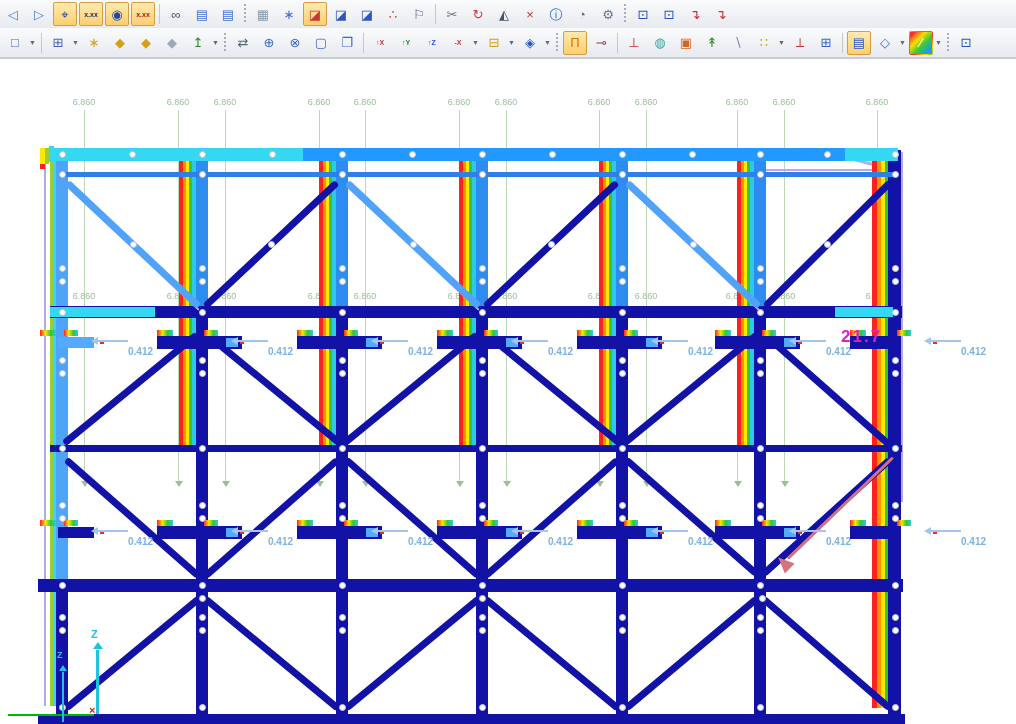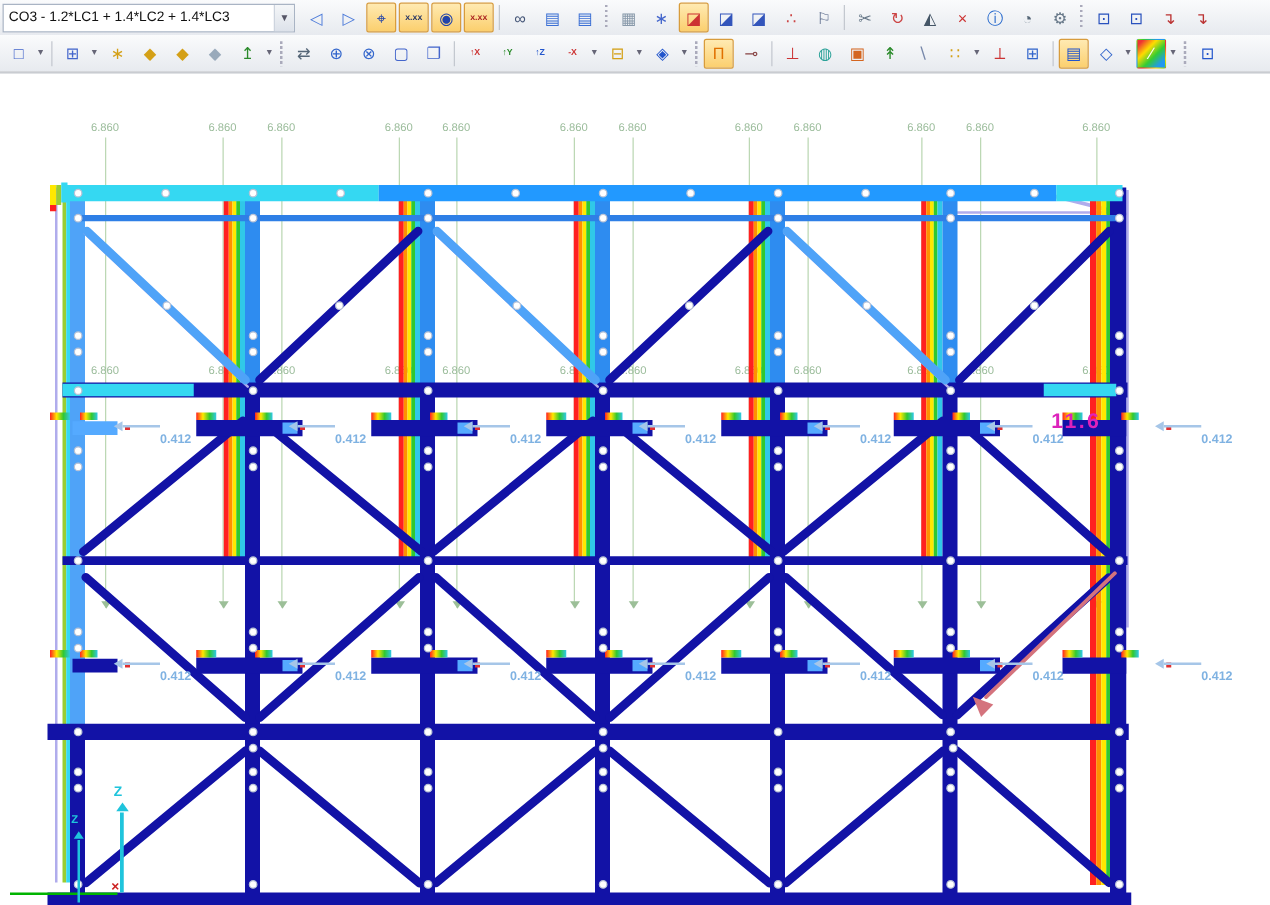--- a/index.html
+++ b/index.html
@@ -33,24 +33,20 @@
   .loadlbl{position:absolute;font-size:10px;font-weight:bold;color:#7fb2e2;white-space:nowrap;}
   .peaklbl{position:absolute;font-size:17px;font-weight:bold;color:#dd22bb;letter-spacing:2px;}
   .node{position:absolute;width:5px;height:5px;background:#fff;border:1px solid #b8c2d6;border-radius:50%;}
   .axlbl{position:absolute;font-weight:bold;color:#1fc4dc;}
 </style>
 </head>
 <body>
 
 <div id="app">
   <div id="tbar1" class="tbar">
-    <div class="combo">
-      <div class="combo-text">CO3 - 1.2*LC1 + 1.4*LC2 + 1.4*LC3</div>
-      <div class="combo-btn">▼</div>
-    </div>
     <div id="t1items" style="display:flex;align-items:center;">
         <div class="tbtn">
           <span class="glyph" style="color: rgb(74, 121, 217);">◁</span>
         </div>
         <div class="tbtn">
           <span class="glyph" style="color: rgb(74, 121, 217);">▷</span>
         </div>
         <div class="tbtn toggled">
           <span class="glyph" style="color: rgb(34, 68, 170);">⌖</span>
         </div>
@@ -489,21 +485,21 @@
       <div class="abs" style="left: 796px; top: 471px; width: 30px; height: 2px; background: rgb(166, 198, 232);"></div>
       <div class="abs" style="left: 789px; top: 468px; width: 0px; height: 0px; border-top: 4px solid transparent; border-bottom: 4px solid transparent; border-right: 7px solid rgb(166, 198, 232);"></div>
       <div class="loadlbl" style="left: 826px; top: 477px;">0.412</div>
       <div class="abs" style="left: 850px; top: 467px; width: 51px; height: 13px; background: rgb(18, 18, 166);"></div>
       <div class="abs" style="left: 850px; top: 461px; width: 16px; height: 6px; background: linear-gradient(90deg, rgb(255, 32, 32), rgb(255, 232, 0), rgb(48, 200, 48), rgb(48, 200, 232));"></div>
       <div class="abs" style="left: 897px; top: 461px; width: 14px; height: 6px; background: linear-gradient(90deg, rgb(255, 32, 32), rgb(255, 232, 0), rgb(48, 200, 48), rgb(48, 200, 232));"></div>
       <div class="abs" style="left: 933px; top: 471px; width: 4px; height: 4px; background: rgb(224, 48, 48);"></div>
       <div class="abs" style="left: 931px; top: 471px; width: 30px; height: 2px; background: rgb(166, 198, 232);"></div>
       <div class="abs" style="left: 924px; top: 468px; width: 0px; height: 0px; border-top: 4px solid transparent; border-bottom: 4px solid transparent; border-right: 7px solid rgb(166, 198, 232);"></div>
       <div class="loadlbl" style="left: 961px; top: 477px;">0.412</div>
-      <div class="peaklbl" style="left: 841px; top: 268px;">11.6</div>
+      <div class="peaklbl" style="left: 841px; top: 268px;">21.7</div>
       <div class="node abs" style="left: 59px; top: 92px;"></div>
       <div class="node abs" style="left: 59px; top: 112px;"></div>
       <div class="node abs" style="left: 59px; top: 206px;"></div>
       <div class="node abs" style="left: 59px; top: 219px;"></div>
       <div class="node abs" style="left: 59px; top: 250px;"></div>
       <div class="node abs" style="left: 59px; top: 298px;"></div>
       <div class="node abs" style="left: 59px; top: 311px;"></div>
       <div class="node abs" style="left: 59px; top: 386px;"></div>
       <div class="node abs" style="left: 59px; top: 443px;"></div>
       <div class="node abs" style="left: 59px; top: 456px;"></div>

